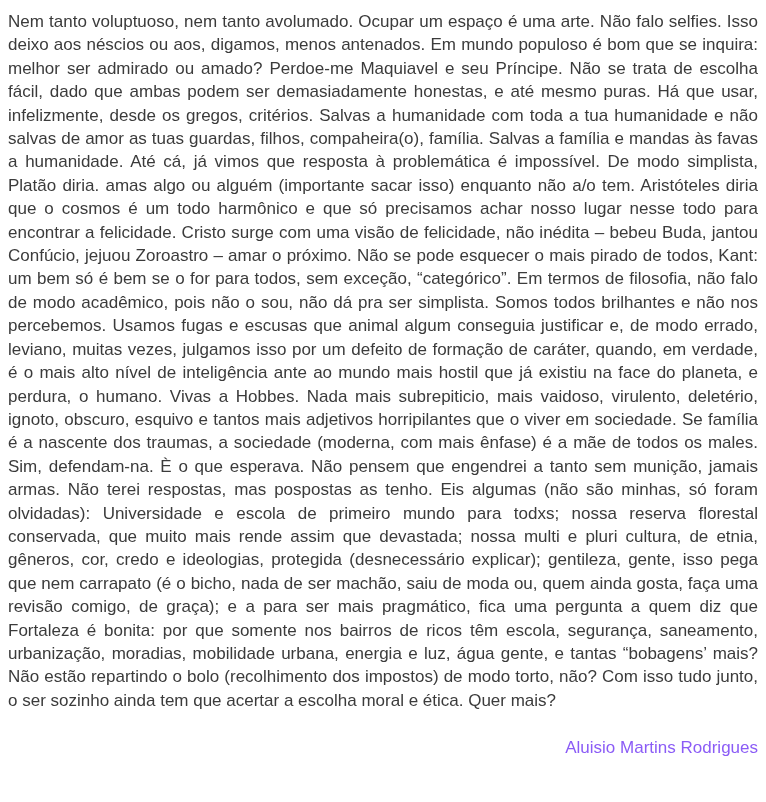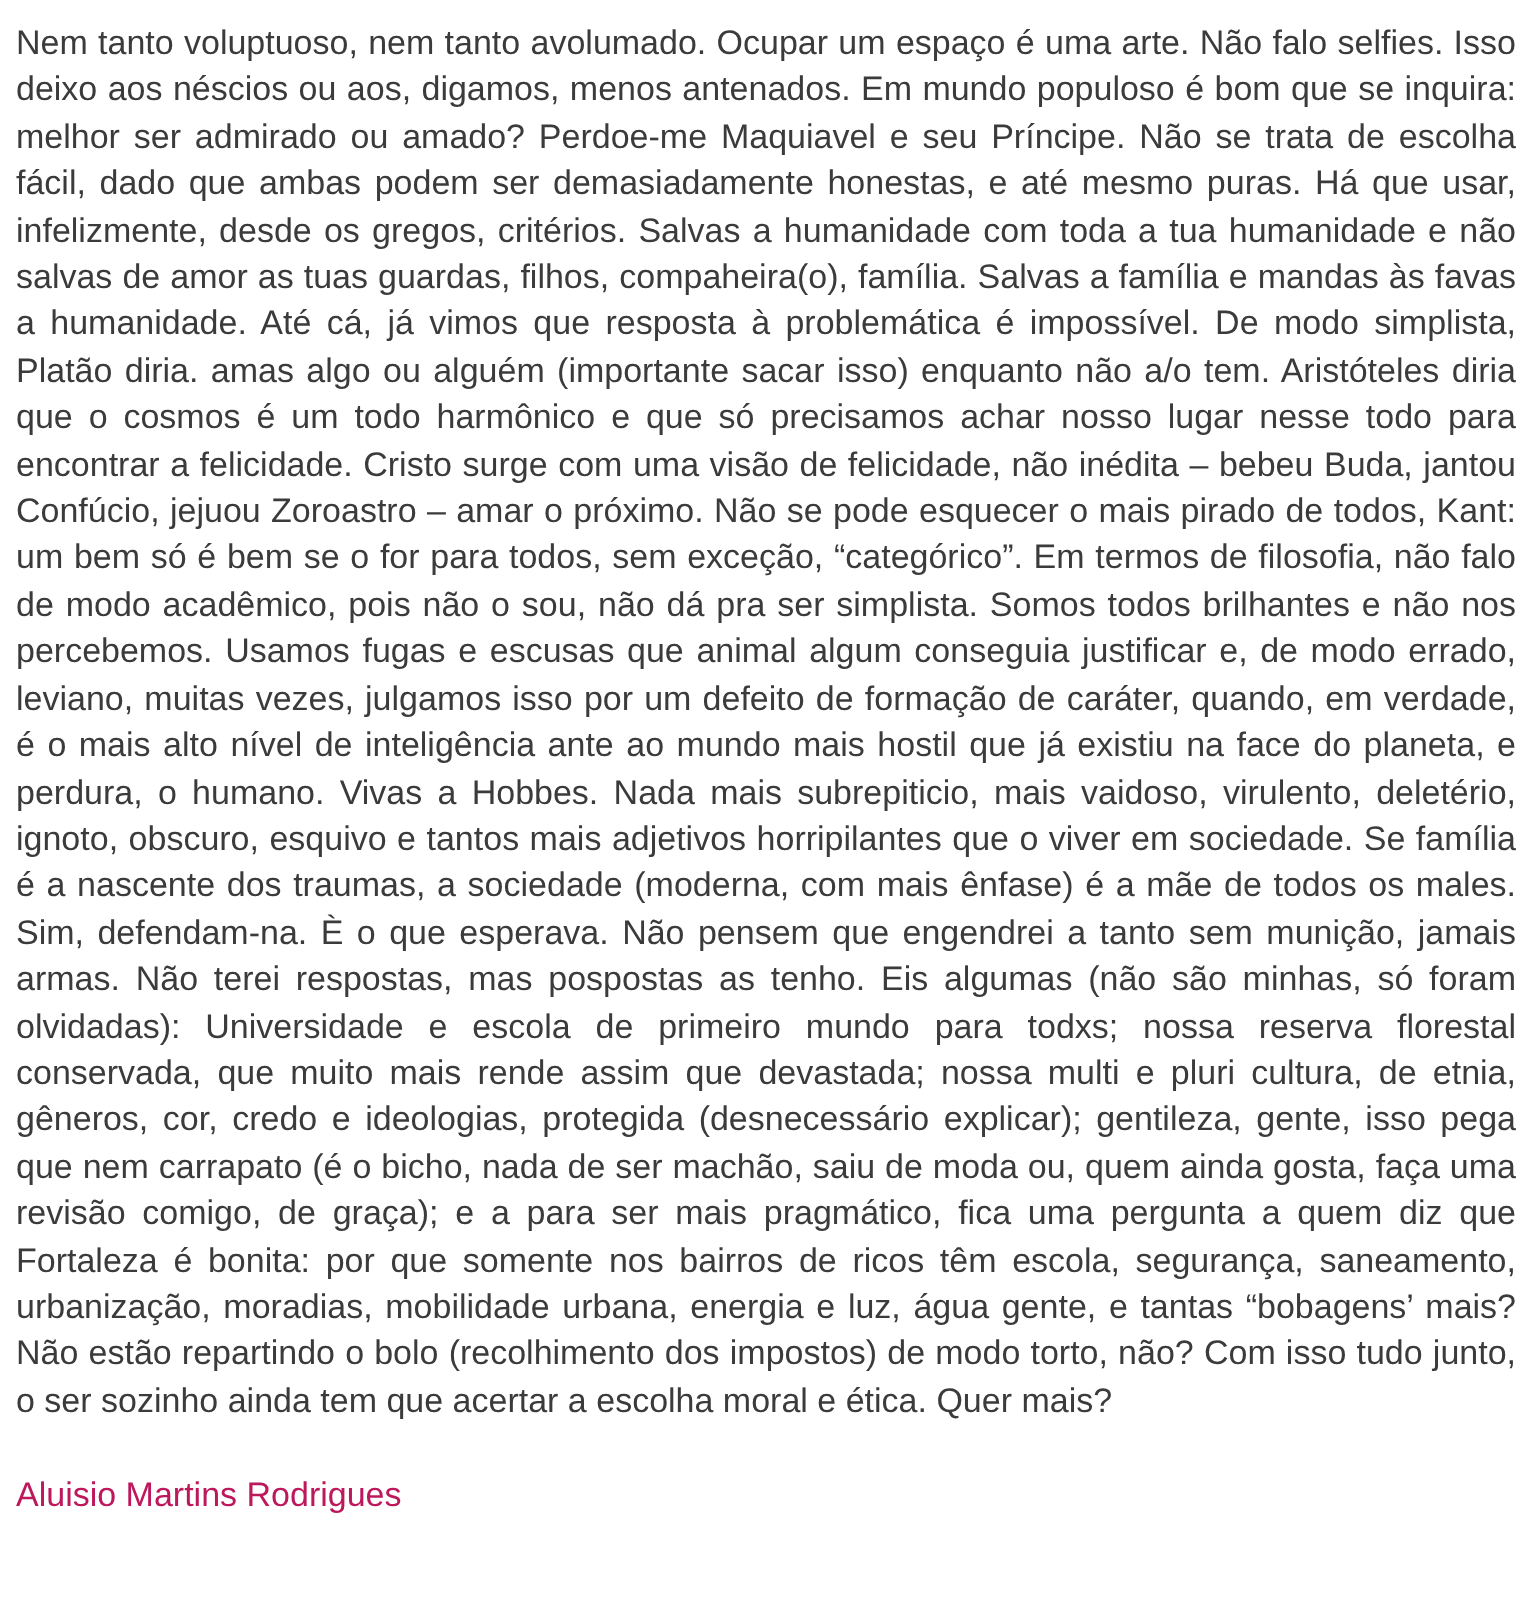--- a/index.html
+++ b/index.html
@@ -30,14 +30,14 @@
     line-height: 23.4px;
     text-align: left;
     margin-top: 24px;
   }
 </style>
 </head>
 <body style="background: rgb(255, 255, 255);">
 
 <div class="page">
   <p class="essay-text" style="color: rgb(59, 59, 59);">Nem tanto voluptuoso, nem tanto avolumado. Ocupar um espaço é uma arte. Não falo selfies. Isso deixo aos néscios ou aos, digamos, menos antenados. Em mundo populoso é bom que se inquira: melhor ser admirado ou amado? Perdoe-me Maquiavel e seu Príncipe. Não se trata de escolha fácil, dado que ambas podem ser demasiadamente honestas, e até mesmo puras. Há que usar, infelizmente, desde os gregos, critérios. Salvas a humanidade com toda a tua humanidade e não salvas de amor as tuas guardas, filhos, compaheira(o), família. Salvas a família e mandas às favas a humanidade. Até cá, já vimos que resposta à problemática é impossível. De modo simplista, Platão diria. amas algo ou alguém (importante sacar isso) enquanto não a/o tem. Aristóteles diria que o cosmos é um todo harmônico e que só precisamos achar nosso lugar nesse todo para encontrar a felicidade. Cristo surge com uma visão de felicidade, não inédita – bebeu Buda, jantou Confúcio, jejuou Zoroastro – amar o próximo. Não se pode esquecer o mais pirado de todos, Kant: um bem só é bem se o for para todos, sem exceção, “categórico”. Em termos de filosofia, não falo de modo acadêmico, pois não o sou, não dá pra ser simplista. Somos todos brilhantes e não nos percebemos. Usamos fugas e escusas que animal algum conseguia justificar e, de modo errado, leviano, muitas vezes, julgamos isso por um defeito de formação de caráter, quando, em verdade, é o mais alto nível de inteligência ante ao mundo mais hostil que já existiu na face do planeta, e perdura, o humano. Vivas a Hobbes. Nada mais subrepiticio, mais vaidoso, virulento, deletério, ignoto, obscuro, esquivo e tantos mais adjetivos horripilantes que o viver em sociedade. Se família é a nascente dos traumas, a sociedade (moderna, com mais ênfase)  é a mãe de todos os males. Sim, defendam-na. È o que esperava. Não pensem que engendrei a tanto sem munição, jamais armas. Não terei respostas, mas pospostas as tenho. Eis algumas (não são minhas, só foram olvidadas): Universidade e escola de primeiro mundo para todxs; nossa reserva florestal conservada, que muito mais rende assim que devastada; nossa multi e pluri cultura, de etnia, gêneros, cor, credo e ideologias, protegida (desnecessário explicar); gentileza, gente, isso pega que nem carrapato (é o bicho, nada de ser machão,  saiu de moda ou, quem ainda gosta, faça uma revisão comigo, de graça); e a para ser mais pragmático, fica uma pergunta a quem diz que Fortaleza é bonita: por que somente nos bairros de ricos têm escola, segurança, saneamento, urbanização, moradias, mobilidade urbana, energia e luz, água gente, e tantas “bobagens’ mais? Não estão repartindo o bolo (recolhimento dos impostos) de modo torto, não? Com isso tudo junto, o ser sozinho ainda tem que acertar a escolha moral e ética. Quer mais?</p>
-  <p class="signature" style="color: #be185d;">Aluisio Martins Rodrigues</p>
+  <p class="signature" style="color: #8b5cf6; text-align: right;">Aluisio Martins Rodrigues</p>
 </div>
 
 </body></html>

